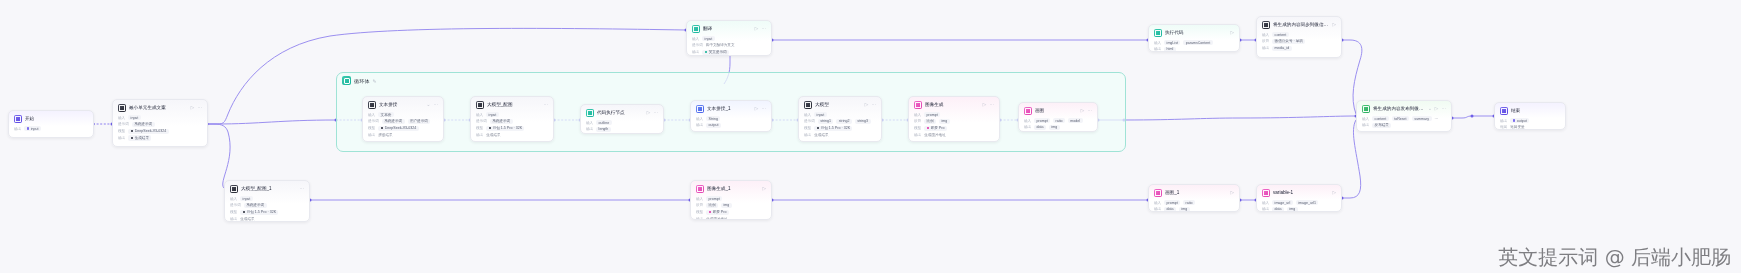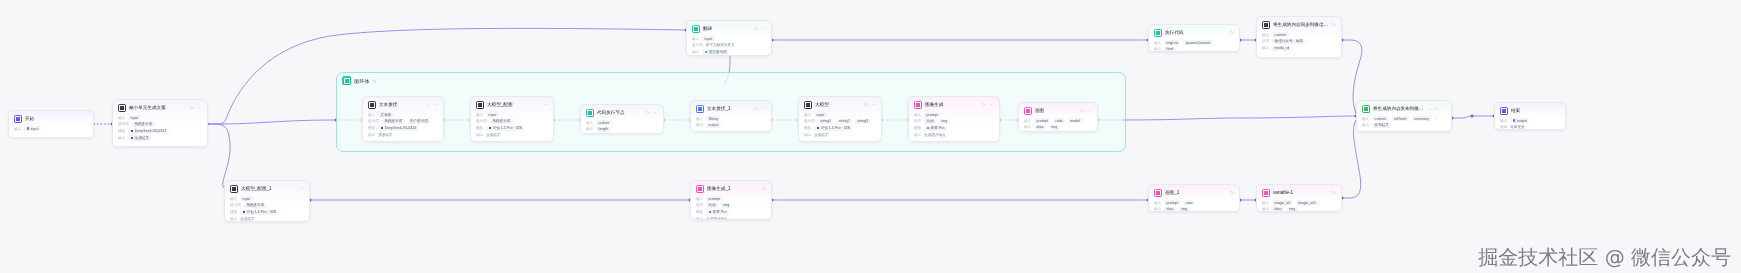--- a/index.html
+++ b/index.html
@@ -897,15 +897,15 @@
               <span>data</span>
             </span>
             <span class="chip">
               <span>img</span>
             </span>
           </span>
         </div>
     </div>
   </div>
 
-  <div class="watermark">掘金技术社区 @ 微信公众号</div>
+  <div class="watermark">英文提示词 @ 后端小肥肠</div>
 
 </div>
 
 </body></html>

